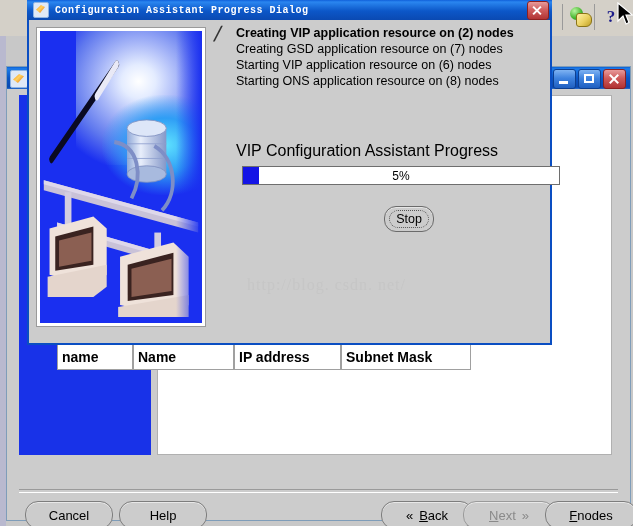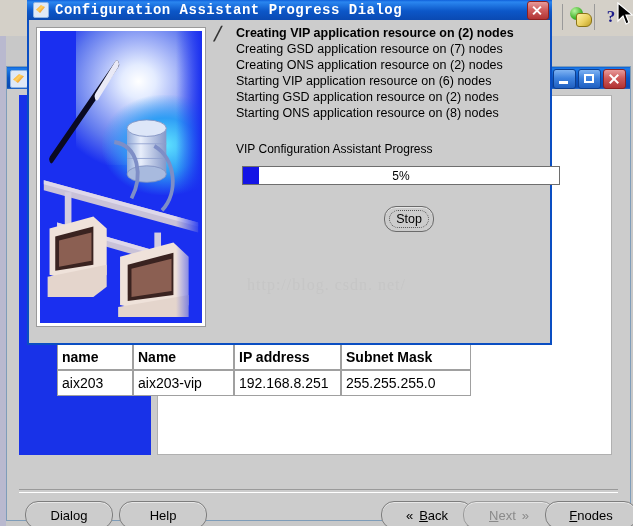--- a/index.html
+++ b/index.html
@@ -226,21 +226,21 @@
     position: relative; flex: none;
   }
   .dlg-icon::after {
     content: ""; position: absolute; left: 2px; top: 2px; width: 9px; height: 8px;
     background: linear-gradient(135deg,#ff9000 0%,#ffd060 45%,#e06a00 100%);
     clip-path: polygon(0 60%,55% 0,100% 25%,45% 100%);
   }
   .dlg-title {
     color: #ffffff;
     font-family: "Liberation Mono", monospace;
-    font-size: 14px;
+    font-size: 10px;
     font-weight: bold;
     letter-spacing: 0.5px;
     white-space: nowrap;
   }
   .dlg-close {
     position: absolute; right: 3px; top: 1px;
     width: 20px; height: 17px; border-radius: 3px;
     border: 1px solid #8d2020;
     background: linear-gradient(to bottom,#e79b9b 0%,#d05f5f 45%,#b13434 100%);
   }
@@ -305,21 +305,21 @@
   }
   .task-row .spin {
     width: 22px; flex: none; text-align: left;
     color: #333; font-size: 13px; font-weight: bold;
   }
   .task-row .txt { white-space: nowrap; }
   .task-row.current .txt { font-weight: bold; }
 
   .progress-label {
     position: absolute; left: 207px; top: 122px;
-    font-size: 12px; color: #000;
+    font-size: 16px; color: #000;
     white-space: nowrap;
   }
   .progress-track {
     position: absolute; left: 213px; top: 146px;
     width: 318px; height: 19px;
     background: #ffffff;
     border: 1px solid #6e6e6e;
     box-sizing: border-box;
   }
   .progress-fill {
@@ -408,34 +408,28 @@
       <div class="bg-content-panel"></div>
 
       <table class="vip-table">
         <tbody>
             <tr>
           <th class="col-0">name</th>
           <th class="col-1">Name</th>
           <th class="col-2">IP address</th>
           <th class="col-3">Subnet Mask</th>
         </tr>
-        <tr>
-          <td class="col-0">aix203</td>
-          <td class="col-1">aix203-vip</td>
-          <td class="col-2">192.168.8.251</td>
-          <td class="col-3">255.255.255.0</td>
-        </tr>
       </tbody>
         </table>
 
       <div class="bg-divider"></div>
 
       <div class="bg-buttonbar">
         <div class="oui-btn btn-cancel">
-          <span>Dialog</span>
+          <span>Cancel</span>
         </div>
         <div class="oui-btn btn-help">
           <span>Help</span>
         </div>
         <div class="oui-btn btn-back">
           <span class="chev">«</span>
           <span><span class="mn">B</span><span>ack</span></span>
         </div>
         <div class="oui-btn btn-next disabled">
           <span><span class="mn">N</span><span>ext</span></span>
@@ -522,29 +516,21 @@
         <div class="task-row current">
           <span class="spin">╱</span>
           <span class="txt">Creating VIP application resource on (2) nodes</span>
         </div>
         <div class="task-row">
           <span class="spin"></span>
           <span class="txt">Creating GSD application resource on (7) nodes</span>
         </div>
         <div class="task-row">
           <span class="spin"></span>
-          <span class="txt">Creating ONS application resource on (2) nodes</span>
-        </div>
-        <div class="task-row">
-          <span class="spin"></span>
           <span class="txt">Starting VIP application resource on (6) nodes</span>
-        </div>
-        <div class="task-row">
-          <span class="spin"></span>
-          <span class="txt">Starting GSD application resource on (2) nodes</span>
         </div>
         <div class="task-row">
           <span class="spin"></span>
           <span class="txt">Starting ONS application resource on (8) nodes</span>
         </div>
       </div>
 
       <div class="progress-label">VIP Configuration Assistant Progress</div>
 
       <div class="progress-track">

